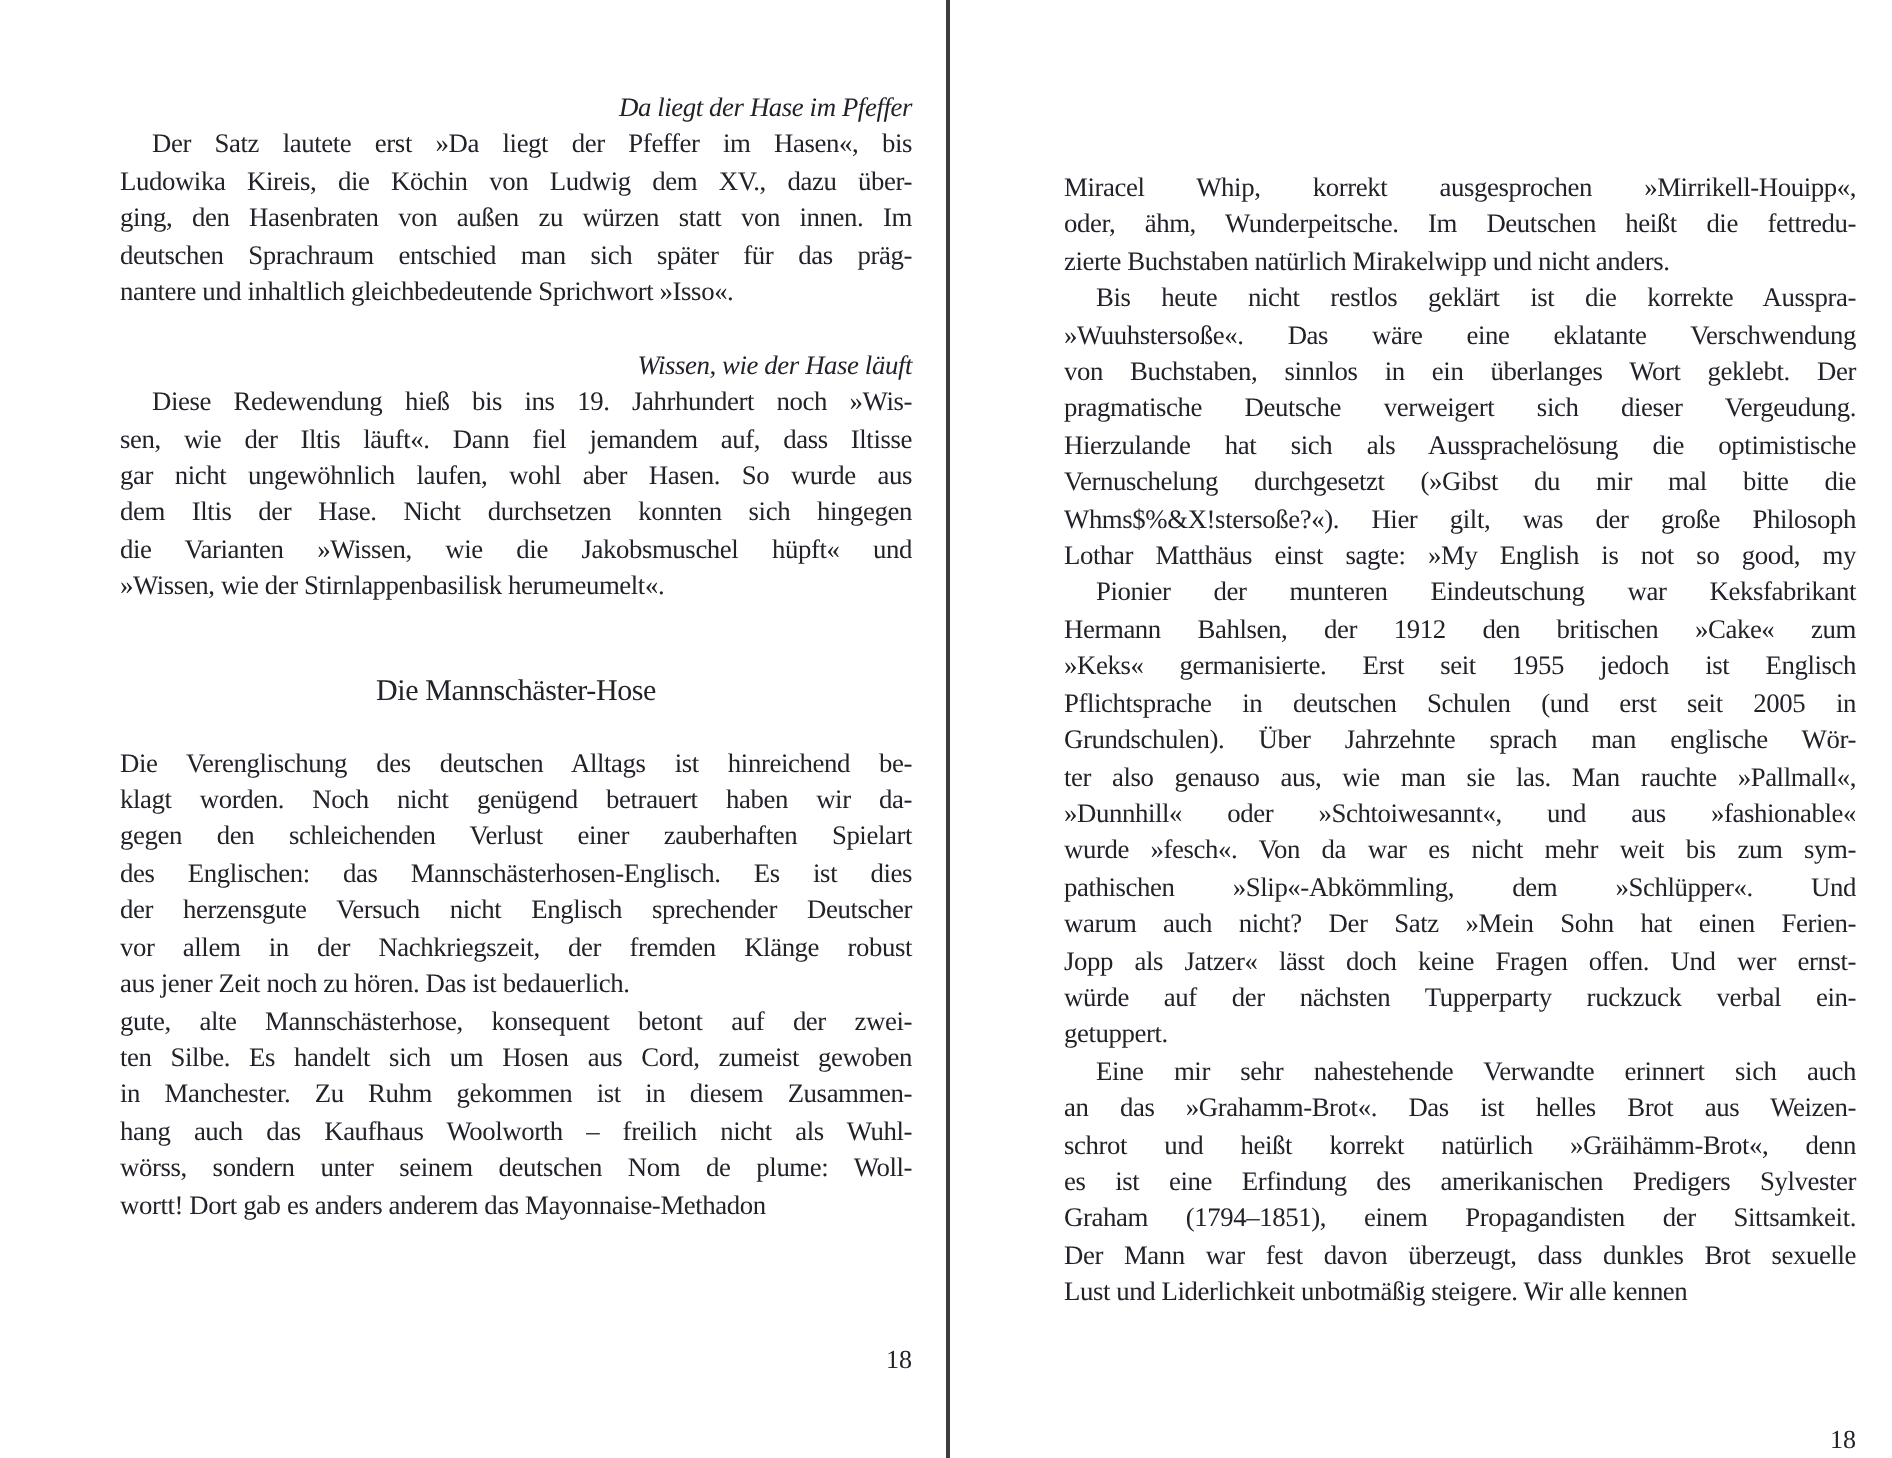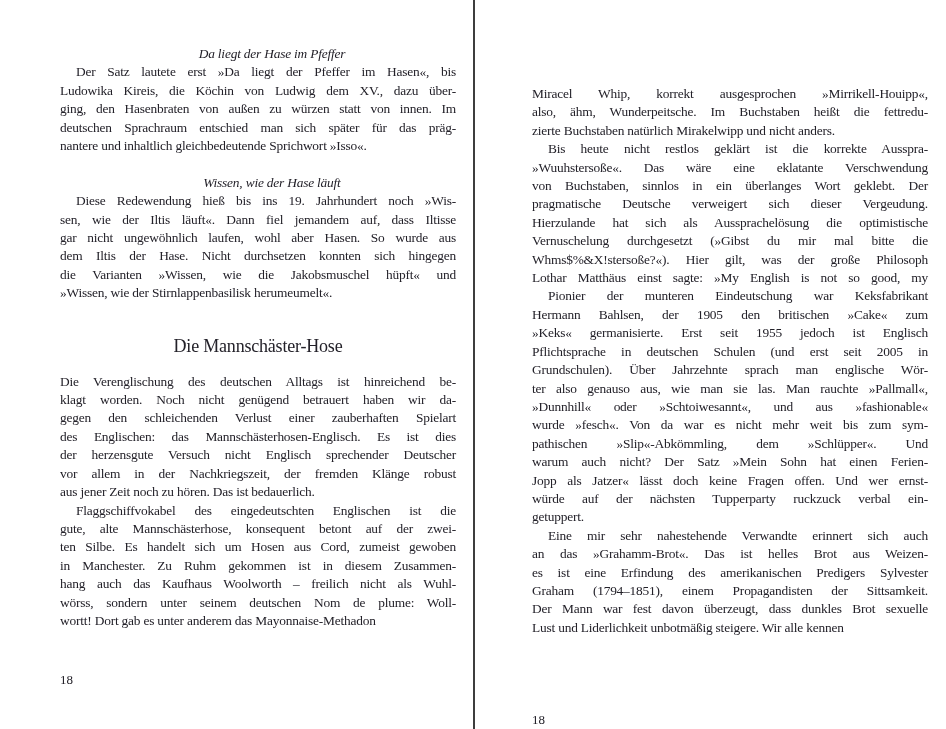--- a/index.html
+++ b/index.html
@@ -36,35 +36,35 @@
     letter-spacing: -0.2px;
   }
   .line {
     text-align: justify;
     text-align-last: justify;
   }
   .line.last   { text-align-last: left; }
   .line.indent { text-indent: 16px; }
   .section-heading {
     font-style: italic;
-    text-align: center;
+    text-align: right;
     margin-left: 28px;
   }
   .chapter-heading {
     text-align: center;
-    font-size: 18px;
+    font-size: 15px;
     line-height: 19px;
     margin-top: 34px;
     margin-bottom: 17px;
   }
   .spacer { height: 18.4px; }
   .page-number {
     position: absolute;
     top: 672px; left: 0; right: 0;
-    text-align: left;
+    text-align: right;
     font-size: 13px;
     letter-spacing: 0;
   }
 </style>
 </head>
 <body style="background: rgb(255, 255, 255);">
 
 <div class="spread" style="color: rgb(35, 33, 41);">
 
   <div class="page page-left">
@@ -91,69 +91,69 @@
         <div class="paragraph">
           <div class="line">Die Verenglischung des deutschen Alltags ist hinreichend be-</div>
           <div class="line">klagt worden. Noch nicht genügend betrauert haben wir da-</div>
           <div class="line">gegen den schleichenden Verlust einer zauberhaften Spielart</div>
           <div class="line">des Englischen: das Mannschästerhosen-Englisch. Es ist dies</div>
           <div class="line">der herzensgute Versuch nicht Englisch sprechender Deutscher</div>
           <div class="line">vor allem in der Nachkriegszeit, der fremden Klänge robust</div>
           <div class="line last">aus jener Zeit noch zu hören. Das ist bedauerlich.</div>
         </div>
         <div class="paragraph">
-          <div class="line indent">Flaggschiffvokabel des eingedeutschten Englischen ist die</div>
           <div class="line">gute, alte Mannschästerhose, konsequent betont auf der zwei-</div>
           <div class="line">ten Silbe. Es handelt sich um Hosen aus Cord, zumeist gewoben</div>
           <div class="line">in Manchester. Zu Ruhm gekommen ist in diesem Zusammen-</div>
           <div class="line">hang auch das Kaufhaus Woolworth – freilich nicht als Wuhl-</div>
           <div class="line">wörss, sondern unter seinem deutschen Nom de plume: Woll-</div>
-          <div class="line last">wortt! Dort gab es unter anderem das Mayonnaise-Methadon</div>
+          <div class="line last">wortt! Dort gab es anders anderem das Mayonnaise-Methadon</div>
         </div>
       </div>
     <div class="page-number">18</div>
   </div>
 
   <div class="divider" style="background: rgb(61, 61, 61);"></div>
 
   <div class="page page-right">
     <div class="page-body" id="right-body">
         <div class="paragraph">
           <div class="line">Miracel Whip, korrekt ausgesprochen »Mirrikell-Houipp«,</div>
-          <div class="line">also, ähm, Wunderpeitsche. Im Buchstaben heißt die fettredu-</div>
+          <div class="line">oder, ähm, Wunderpeitsche. Im Deutschen heißt die fettredu-</div>
           <div class="line last">zierte Buchstaben natürlich Mirakelwipp und nicht anders.</div>
         </div>
         <div class="paragraph">
           <div class="line indent">Bis heute nicht restlos geklärt ist die korrekte Ausspra-</div>
           <div class="line">»Wuuhstersoße«. Das wäre eine eklatante Verschwendung</div>
           <div class="line">von Buchstaben, sinnlos in ein überlanges Wort geklebt. Der</div>
           <div class="line">pragmatische Deutsche verweigert sich dieser Vergeudung.</div>
           <div class="line">Hierzulande hat sich als Aussprachelösung die optimistische</div>
           <div class="line">Vernuschelung durchgesetzt (»Gibst du mir mal bitte die</div>
           <div class="line">Whms$%&amp;X!stersoße?«). Hier gilt, was der große Philosoph</div>
           <div class="line">Lothar Matthäus einst sagte: »My English is not so good, my</div>
         </div>
         <div class="paragraph">
           <div class="line indent">Pionier der munteren Eindeutschung war Keksfabrikant</div>
-          <div class="line">Hermann Bahlsen, der 1905 den britischen »Cake« zum</div>
+          <div class="line">Hermann Bahlsen, der 1912 den britischen »Cake« zum</div>
           <div class="line">»Keks« germanisierte. Erst seit 1955 jedoch ist Englisch</div>
           <div class="line">Pflichtsprache in deutschen Schulen (und erst seit 2005 in</div>
           <div class="line">Grundschulen). Über Jahrzehnte sprach man englische Wör-</div>
           <div class="line">ter also genauso aus, wie man sie las. Man rauchte »Pallmall«,</div>
           <div class="line">»Dunnhill« oder »Schtoiwesannt«, und aus »fashionable«</div>
           <div class="line">wurde »fesch«. Von da war es nicht mehr weit bis zum sym-</div>
           <div class="line">pathischen »Slip«-Abkömmling, dem »Schlüpper«. Und</div>
           <div class="line">warum auch nicht? Der Satz »Mein Sohn hat einen Ferien-</div>
           <div class="line">Jopp als Jatzer« lässt doch keine Fragen offen. Und wer ernst-</div>
           <div class="line">würde auf der nächsten Tupperparty ruckzuck verbal ein-</div>
           <div class="line last">getuppert.</div>
         </div>
         <div class="paragraph">
           <div class="line indent">Eine mir sehr nahestehende Verwandte erinnert sich auch</div>
           <div class="line">an das »Grahamm-Brot«. Das ist helles Brot aus Weizen-</div>
+          <div class="line">schrot und heißt korrekt natürlich »Gräihämm-Brot«, denn</div>
           <div class="line">es ist eine Erfindung des amerikanischen Predigers Sylvester</div>
           <div class="line">Graham (1794–1851), einem Propagandisten der Sittsamkeit.</div>
           <div class="line">Der Mann war fest davon überzeugt, dass dunkles Brot sexuelle</div>
           <div class="line last">Lust und Liderlichkeit unbotmäßig steigere. Wir alle kennen</div>
         </div>
       </div>
     <div class="page-number">18</div>
   </div>
 
 </div>

